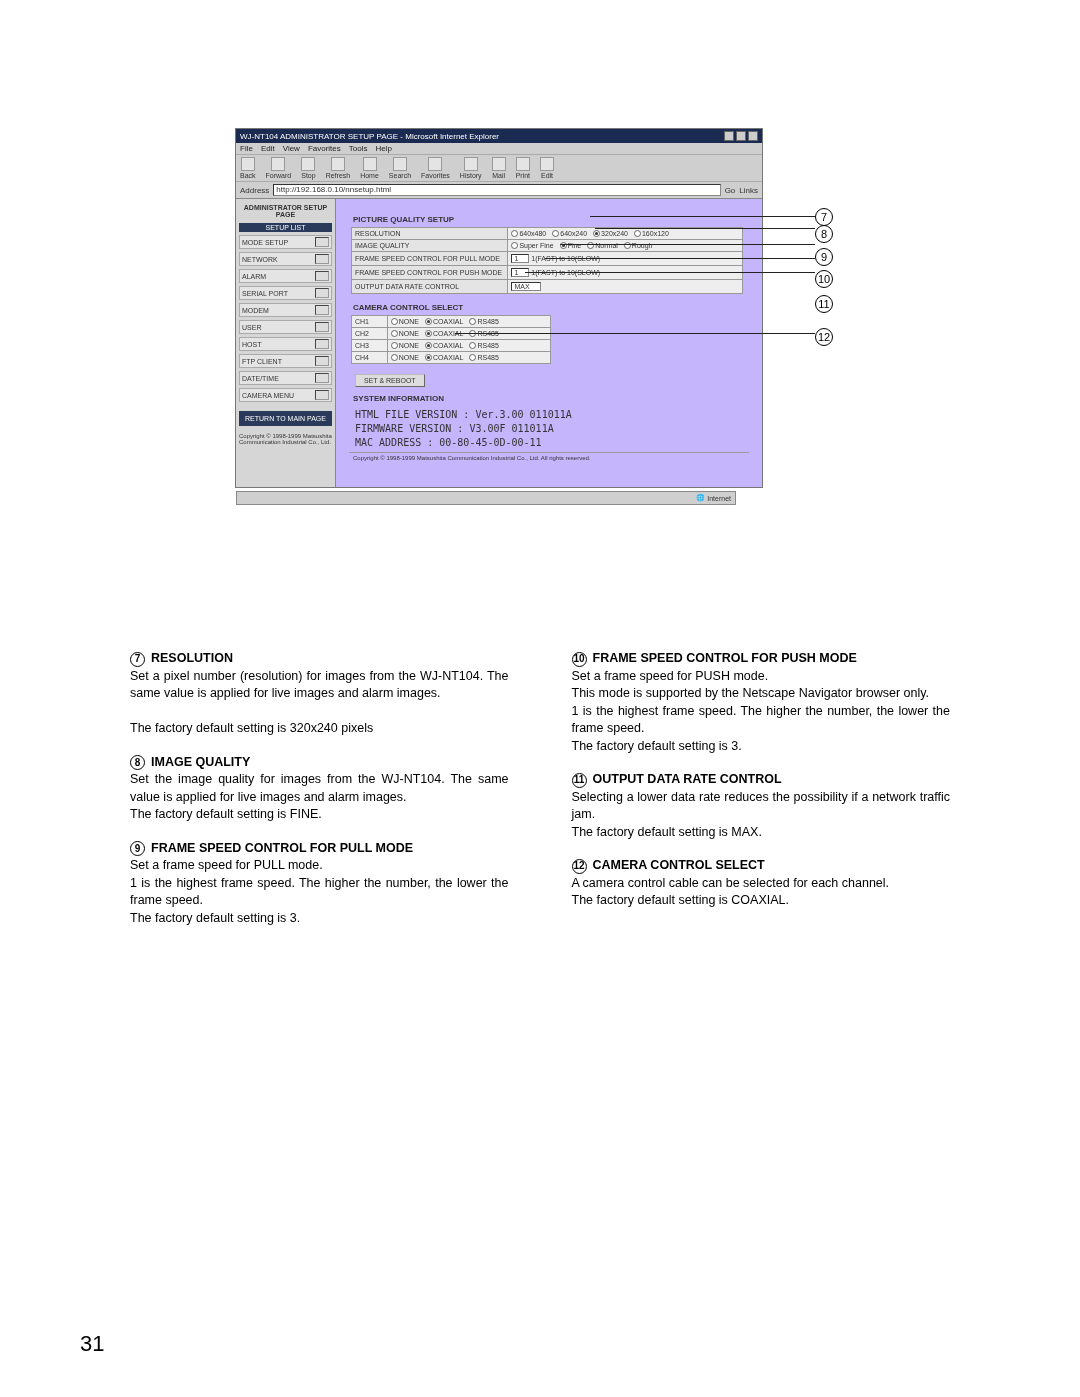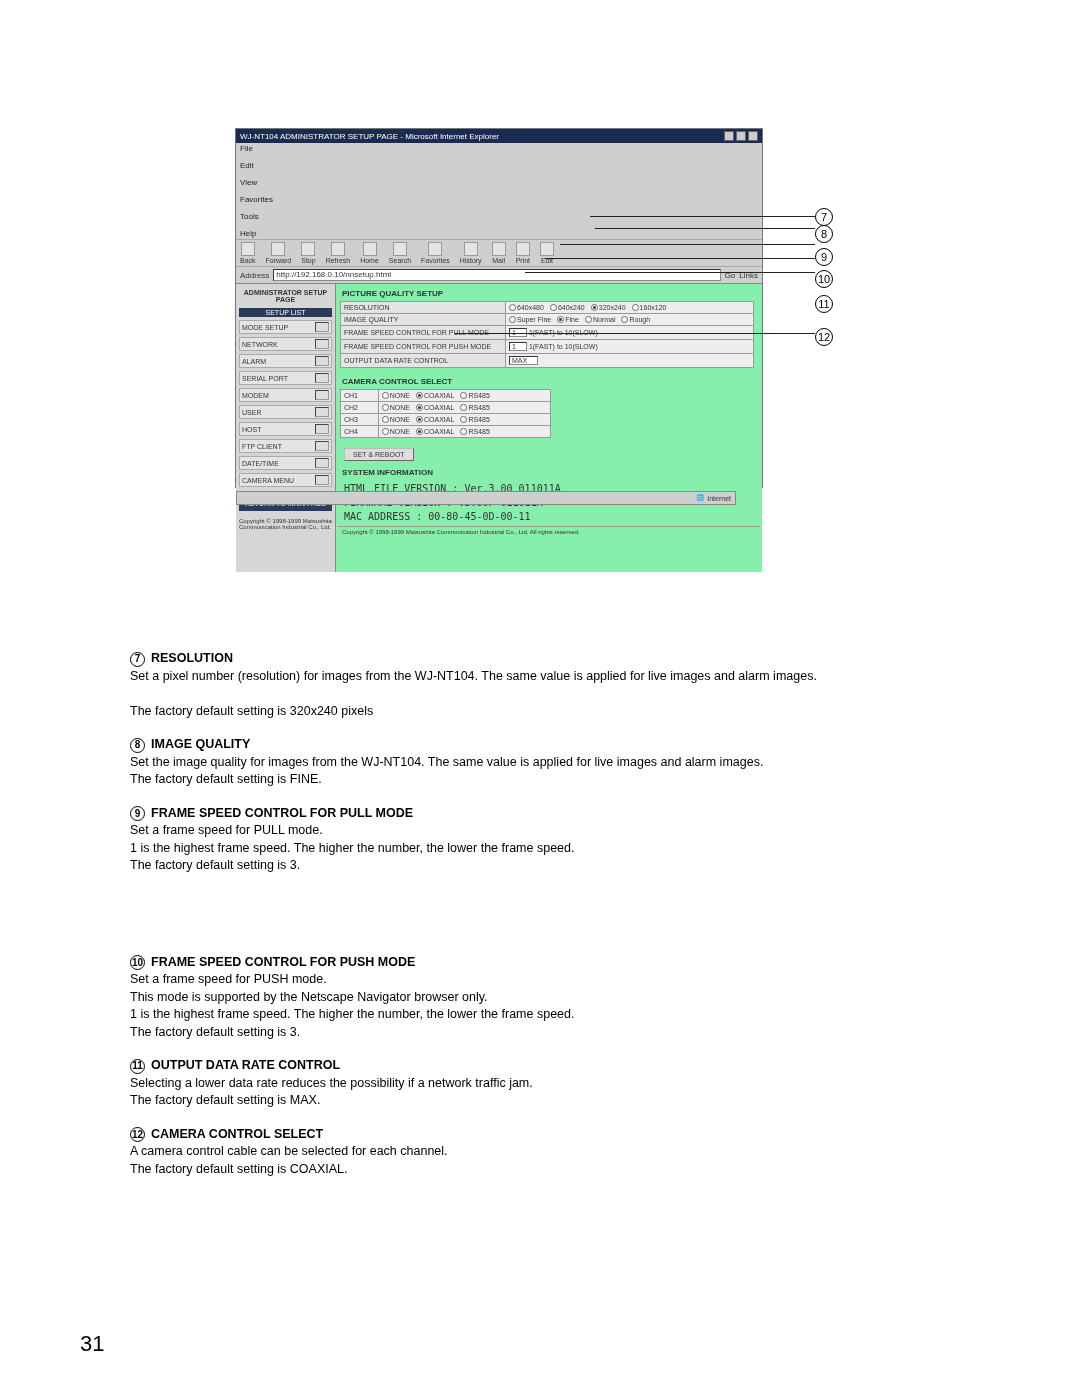--- a/index.html
+++ b/index.html
@@ -3,54 +3,54 @@
 <meta charset="utf-8">
 <style>
   * { box-sizing: border-box; margin: 0; padding: 0; }
   body { font-family: Arial, Helvetica, sans-serif; background:#fff; width:1080px; height:1397px; position:relative; color:#000; }
 
   
   .shot { position:absolute; left:235px; top:128px; width:528px; height:360px; border:1px solid #777; background:#cfcfcf; font-size:8px; color:#333; }
   .titlebar { background:#1a2a50; color:#fff; font-size:8px; padding:2px 4px; display:flex; justify-content:space-between; align-items:center; }
   .winbtns { display:flex; gap:2px; }
   .winbtn { width:10px; height:10px; background:#ccc; border:1px solid #666; }
-  .menubar { background:#cfcfcf; padding:1px 4px; font-size:8px; color:#222; display:flex; gap:8px;flex-direction:column; }
+  .menubar { background:#cfcfcf; padding:1px 4px; font-size:8px; color:#222; display:flex; gap:8px; }
   .toolbar { background:#cfcfcf; padding:2px 4px; display:flex; gap:10px; align-items:center; border-top:1px solid #aaa; border-bottom:1px solid #aaa; }
   .tbicon { width:14px; height:14px; background:#e4e4e4; border:1px solid #999; }
   .tbitem { display:flex; flex-direction:column; align-items:center; gap:1px; font-size:7px; }
   .addrbar { background:#cfcfcf; padding:2px 4px; display:flex; gap:4px; align-items:center; font-size:8px; border-bottom:1px solid #888; }
   .addrbox { flex:1; background:#fff; border:1px inset #888; padding:0 2px; height:12px; overflow:hidden; white-space:nowrap; }
   .main { display:flex; background:#d6d6d6; height:calc(100% - 70px); }
   .sidebar { width:100px; background:#d6d6d6; border-right:1px solid #888; padding:3px; font-size:7px; display:flex; flex-direction:column; gap:3px; }
   .sidetitle { font-weight:bold; font-size:7px; text-align:center; padding:2px 0; }
   .setuplist { background:#2a3a5a; color:#fff; text-align:center; font-size:7px; padding:1px 0; }
   .sideitem { display:flex; justify-content:space-between; align-items:center; border:1px solid #aaa; background:#e4e4e4; padding:1px 2px; height:14px; }
   .sidebox { width:14px; height:10px; background:#ddd; border:1px inset #999; }
   .returnbtn { background:#2a3a5a; color:#fff; text-align:center; font-size:7px; padding:4px 2px; margin-top:6px; }
-  .content { flex:1; background:#86efac; padding:2px; font-size:7px; }
+  .content { flex:1; background:#c4b5fd; padding:13px; font-size:7px; }
   .sectitle { font-weight:bold; font-size:8px; padding:3px 4px; }
   .tbl { border-collapse:collapse; width:98%; margin:0 2px 6px 2px; }
   .tbl td { border:1px solid #999; padding:2px 3px; font-size:7px; background:#eee; vertical-align:middle; }
   .tbl td.lbl { width:40%; background:#e4e4e4; }
   .radiowrap { display:flex; gap:6px; }
   .rad { display:inline-flex; align-items:center; gap:1px; }
   .radcircle { width:7px; height:7px; border:1px solid #666; border-radius:50%; background:#fff; position:relative; }
   .radcircle.sel::after { content:""; position:absolute; width:3px; height:3px; background:#333; border-radius:50%; top:1px; left:1px; }
   .sel1 { display:inline-block; border:1px inset #888; background:#fff; padding:0 10px 0 2px; font-size:7px; }
   .btn3d { display:inline-block; border:1px outset #bbb; background:#ddd; padding:2px 8px; font-size:7px; }
   .sysinfo { font-family:monospace; font-size:10px; padding:2px 6px; line-height:1.4; }
   .statusbar { position:absolute; bottom:-18px; left:0; width:500px; height:14px; background:#cfcfcf; border:1px solid #888; font-size:7px; display:flex; justify-content:flex-end; align-items:center; padding:0 4px; }
 
   
   .callouts { position:absolute; left:235px; top:128px; width:500px; height:360px; pointer-events:none; }
   .lead { position:absolute; height:1px; background:#222; }
   .circ { position:absolute; width:18px; height:18px; border:1px solid #000; border-radius:50%; display:flex; align-items:center; justify-content:center; font-size:11px; background:#fff; }
 
   
-  .cols { position:absolute; top:650px; left:130px; width:820px; display:flex; gap:63px; font-size:12.5px; line-height:1.4;flex-direction:column; }
+  .cols { position:absolute; top:650px; left:130px; width:820px; display:flex; gap:63px; font-size:12.5px; line-height:1.4; }
   .col { flex:1; }
   .item { margin-bottom:16px; text-align:justify; }
   .ihead { font-weight:bold; }
   .numcirc { display:inline-flex; width:15px; height:15px; border:1px solid #000; border-radius:50%; align-items:center; justify-content:center; font-size:10px; margin-right:6px; vertical-align:baseline; }
   .pagenum { position:absolute; left:80px; bottom:40px; font-size:22px; }
 </style>
 </head>
 <body>
 
 <div class="shot">

